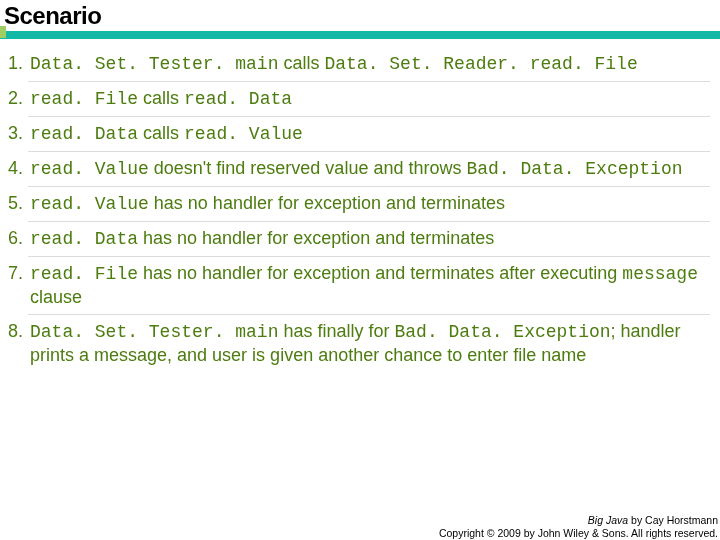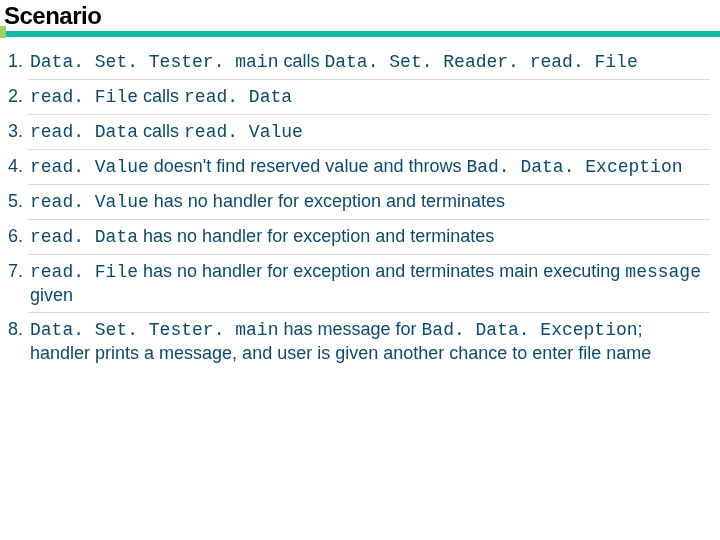--- a/index.html
+++ b/index.html
@@ -1,21 +1,21 @@
 <!DOCTYPE html>
 <html><head>
 <meta charset="utf-8">
 <style>
   * { margin: 0; padding: 0; box-sizing: border-box; }
   html, body { width: 720px; height: 540px; background: #fff; font-family: Arial, Helvetica, sans-serif; }
   .slide { width: 720px; height: 540px; position: relative; padding: 0; }
-  .title-block { border-bottom: 6px solid #14b8a6; margin: 2px 0 0 0; padding: 0 0 1px 4px; }
+  .title-block { border-bottom: 8px solid #14b8a6; margin: 2px 0 0 0; padding: 0 0 1px 4px; }
   .accent { position: absolute; left: 0; top: 24px; width: 6px; height: 12px; background: #9fce63; }
   .title { font-size: 24px; font-weight: bold; color: #000; letter-spacing: -0.5px; }
-  ol.steps { list-style: decimal; padding: 8px 10px 0 28px; font-size: 18px; color: #0c4a6e; }
+  ol.steps { list-style: decimal; padding: 8px 10px 0 28px; font-size: 18px; color: #4d7c0f; }
   ol.steps li { padding: 5px 4px 5px 2px; border-bottom: 1px solid #dcdcdc; line-height: 1.28; }
   ol.steps li:last-child { border-bottom: none; }
   .code { font-family: "Courier New", Courier, monospace; }
   .footer { position: absolute; right: 2px; bottom: 2px; text-align: right; font-size: 10.5px; line-height: 1.25; color: #000; }
   .footer .bj { font-style: italic; }
 </style>
 </head>
 <body>
 <div class="slide">
 
@@ -24,17 +24,23 @@
     <div class="title">Scenario</div>
   </div>
 
   <ol class="steps">
       <li><span class="code">Data. Set. Tester. main</span><span> calls </span><span class="code">Data. Set. Reader. read. File</span></li>
       <li><span class="code">read. File</span><span> calls </span><span class="code">read. Data</span></li>
       <li><span class="code">read. Data</span><span> calls </span><span class="code">read. Value</span></li>
       <li><span class="code">read. Value</span><span> doesn't find reserved value and throws </span><span class="code">Bad. Data. Exception</span></li>
       <li><span class="code">read. Value</span><span> has no handler for exception and terminates</span></li>
       <li><span class="code">read. Data</span><span> has no handler for exception and terminates</span></li>
-      <li><span class="code">read. File</span><span> has no handler for exception and terminates main executing </span><span class="code">message</span><span> given</span></li>
-      <li><span class="code">Data. Set. Tester. main</span><span> has message for </span><span class="code">Bad. Data. Exception</span><span>; handler prints a message, and user is given another chance to enter file name</span></li>
+      <li><span class="code">read. File</span><span> has no handler for exception and terminates after executing </span><span class="code">message</span><span> clause</span></li>
+      <li><span class="code">Data. Set. Tester. main</span><span> has finally for </span><span class="code">Bad. Data. Exception</span><span>; handler prints a message, and user is given another chance to enter file name</span></li>
     </ol>
 
+  <div class="footer">
+    <div>
+      <span class="bj">Big Java</span><span> by Cay Horstmann</span>
+    </div>
+    <div>Copyright © 2009 by John Wiley &amp; Sons. All rights reserved.</div>
+  </div>
 </div>
 
 </body></html>

